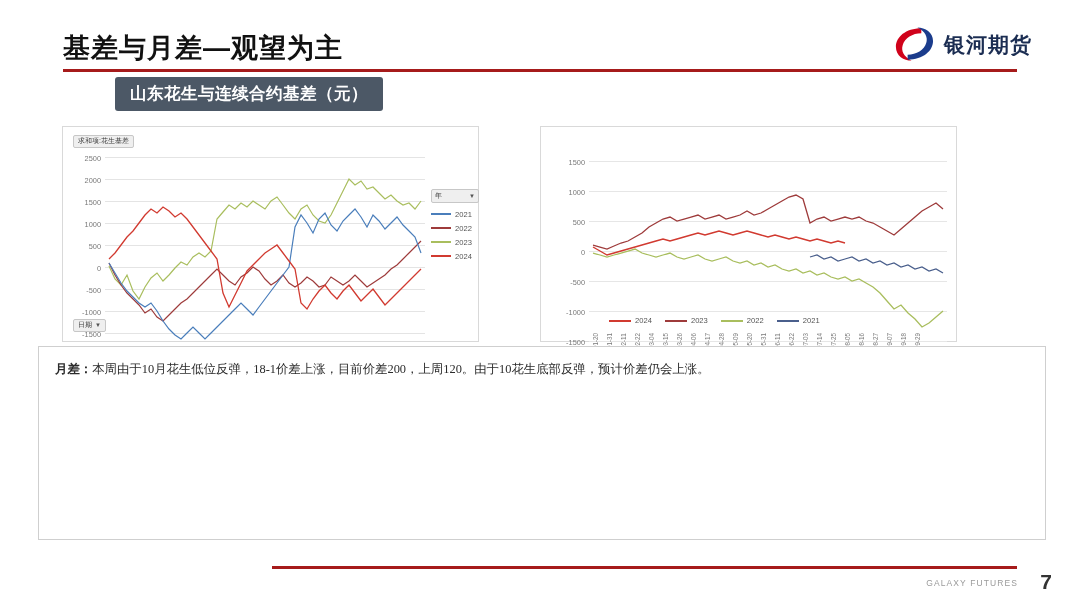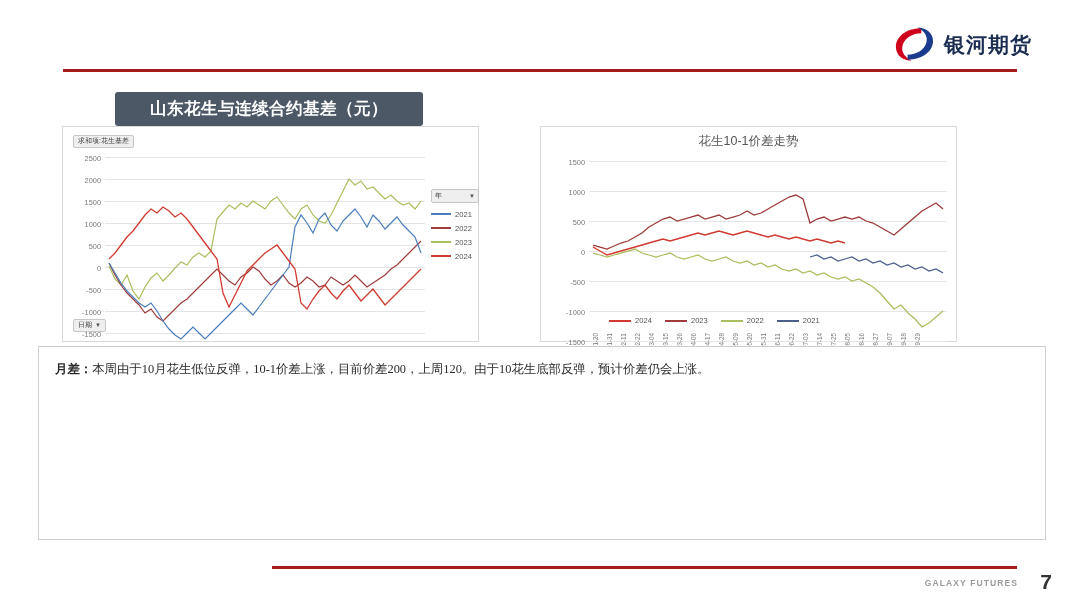--- a/index.html
+++ b/index.html
@@ -27,21 +27,21 @@
   .logo-mark{width:43px;height:40px;display:block;}
   .logo-text{font-size:21px;font-weight:bold;color:#1b2d52;letter-spacing:1px;line-height:1;}
 
   
   .banner{
     position:absolute;height:34px;border-radius:3px;
     background:#4C5866;color:#fff;
     display:flex;align-items:center;justify-content:center;
     font-size:16.5px;font-weight:bold;letter-spacing:.5px;
   }
-  .banner.left{left:115px;top:92px;width:308px;}
+  .banner.left{left:115px;top:77px;width:268px;}
   .banner.right{left:557px;top:85px;width:318px;}
 
   
   .panel{
     position:absolute;background:#fff;border:1px solid #d9d9d9;
   }
   .panel.left{left:62px;top:126px;width:415px;height:214px;}
   .panel.right{left:540px;top:126px;width:415px;height:214px;}
 
   .chart-field-btn{
@@ -97,32 +97,33 @@
   .comment-line b{font-weight:bold;text-align:center;}
   .cl1{top:14px;}
   .cl2{top:42px;}
 
   
   .footer-rule{
     position:absolute;left:272px;top:566px;width:745px;height:3px;background:#A61B1B;
   }
   .footer-brand{
     position:absolute;right:62px;top:578px;
-    font-size:8.5px;font-weight:bold;letter-spacing:1.1px;color:#9a9a9a;
+    font-size:8.5px;font-weight:normal;letter-spacing:1.1px;color:#9a9a9a;
   }
   .page-num{
     position:absolute;right:28px;top:570px;
     font-size:21px;font-weight:bold;color:#333;
   }
 </style>
 </head>
 <body>
 
 <div class="slide">
 
+  <div class="page-title">基差与月差—观望为主</div>
   <div class="title-rule"></div>
 
   <div class="logo-wrap">
     <svg class="logo-mark" viewBox="0 0 44 40">
       <path d="M30 4 C14 4 4 13 4 23 C4 32 12 37 20 37 C12 33 9 27 11 21 C13 14 21 9 30 9 Z" fill="#D0021B"></path>
       <path d="M16 36 C32 36 42 27 42 17 C42 8 34 3 26 3 C34 7 37 13 35 19 C33 26 25 31 16 31 Z" fill="#1B3C8C"></path>
       <circle cx="23" cy="20" r="4.2" fill="#ffffff"></circle>
     </svg>
     <span class="logo-text">银河期货</span>
   </div>
@@ -218,21 +219,20 @@
       </div>
     </div>
 
     <div class="chart-field-btn" style="left:10px;top:192px;">
       <span>日期</span>
       <span class="caret">▼</span>
     </div>
   </div>
 
   <div class="panel right">
-    <div class="chart-title">花生10-1价差走势</div>
 
     <div class="axis-label" style="left:2px;top:32px;width:42px;">1500</div>
     <div class="axis-label" style="left:2px;top:62px;width:42px;">1000</div>
     <div class="axis-label" style="left:2px;top:92px;width:42px;">500</div>
     <div class="axis-label" style="left:2px;top:122px;width:42px;">0</div>
     <div class="axis-label" style="left:2px;top:152px;width:42px;">-500</div>
     <div class="axis-label" style="left:2px;top:182px;width:42px;">-1000</div>
     <div class="axis-label" style="left:2px;top:212px;width:42px;">-1500</div>
 
     <svg class="plot-svg" style="left:48px;top:34px;" width="358" height="184" viewBox="0 0 358 184">
@@ -295,21 +295,21 @@
       </div>
       <div class="lrow">
         <span class="swatch" style="background:#4A5F8C;"></span>
         <span>2021</span>
       </div>
     </div>
   </div>
 
   <div class="comment-box">
     <div class="comment-line cl1">
-      <b>月差：</b><span>本周由于10月花生低位反弹，10-1价差上涨，目前价差200，上周120。由于10花生底部反弹，预计价差仍会上涨。</span>
+      <b>月差：</b><span>本周由于10月花生低位反弹，18-1价差上涨，目前价差200，上周120。由于10花生底部反弹，预计价差仍会上涨。</span>
     </div>
   </div>
 
   <div class="footer-rule"></div>
   <div class="footer-brand">GALAXY FUTURES</div>
   <div class="page-num">7</div>
 
 </div>
 
 </body></html>

